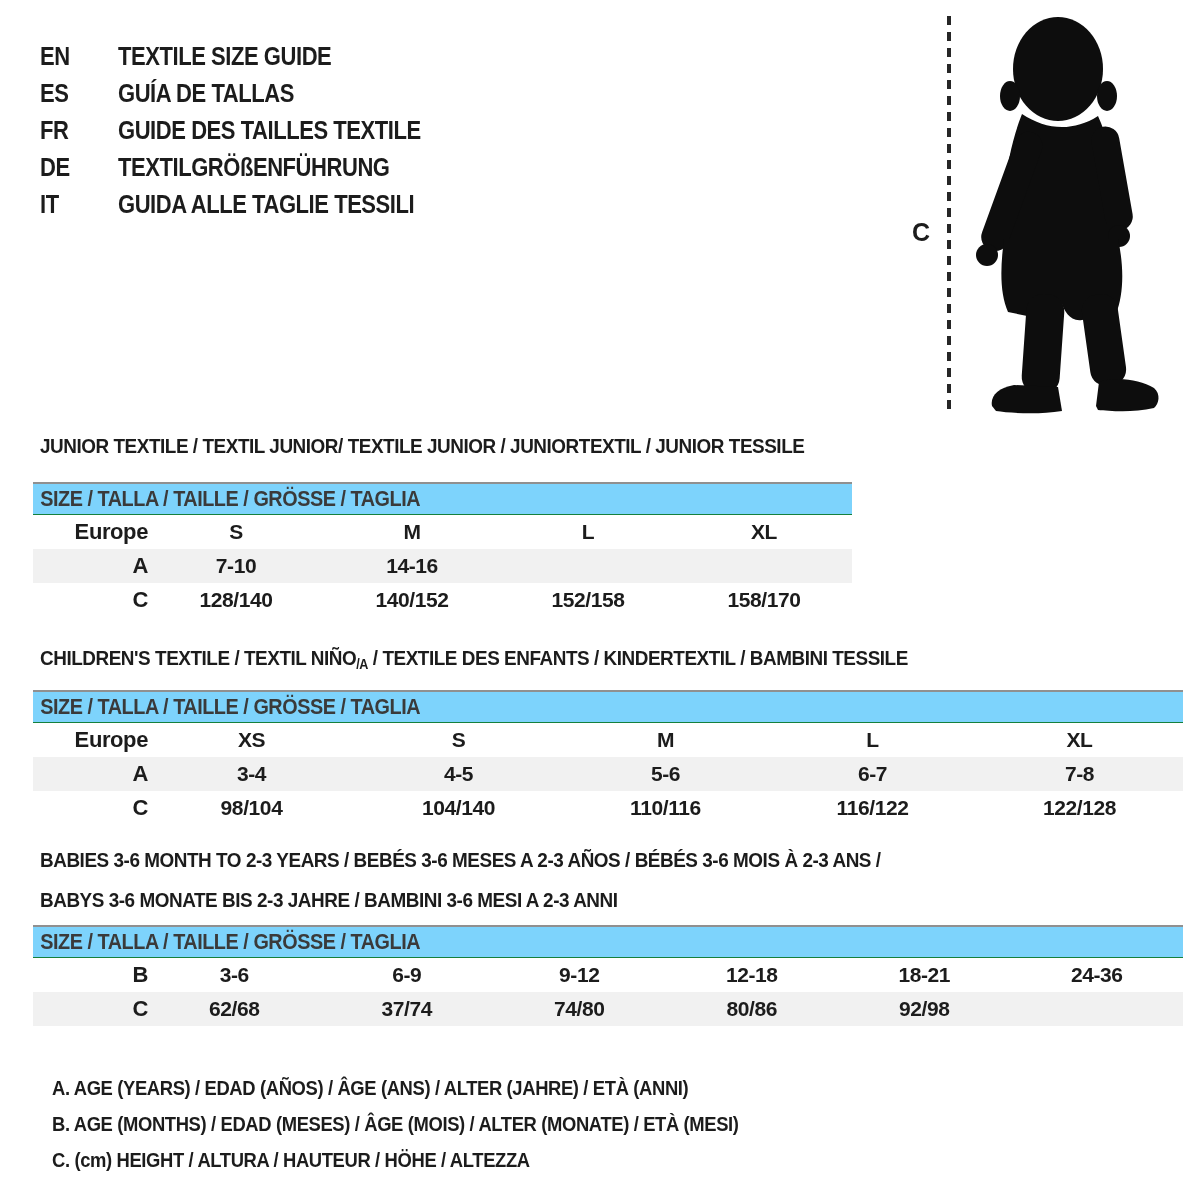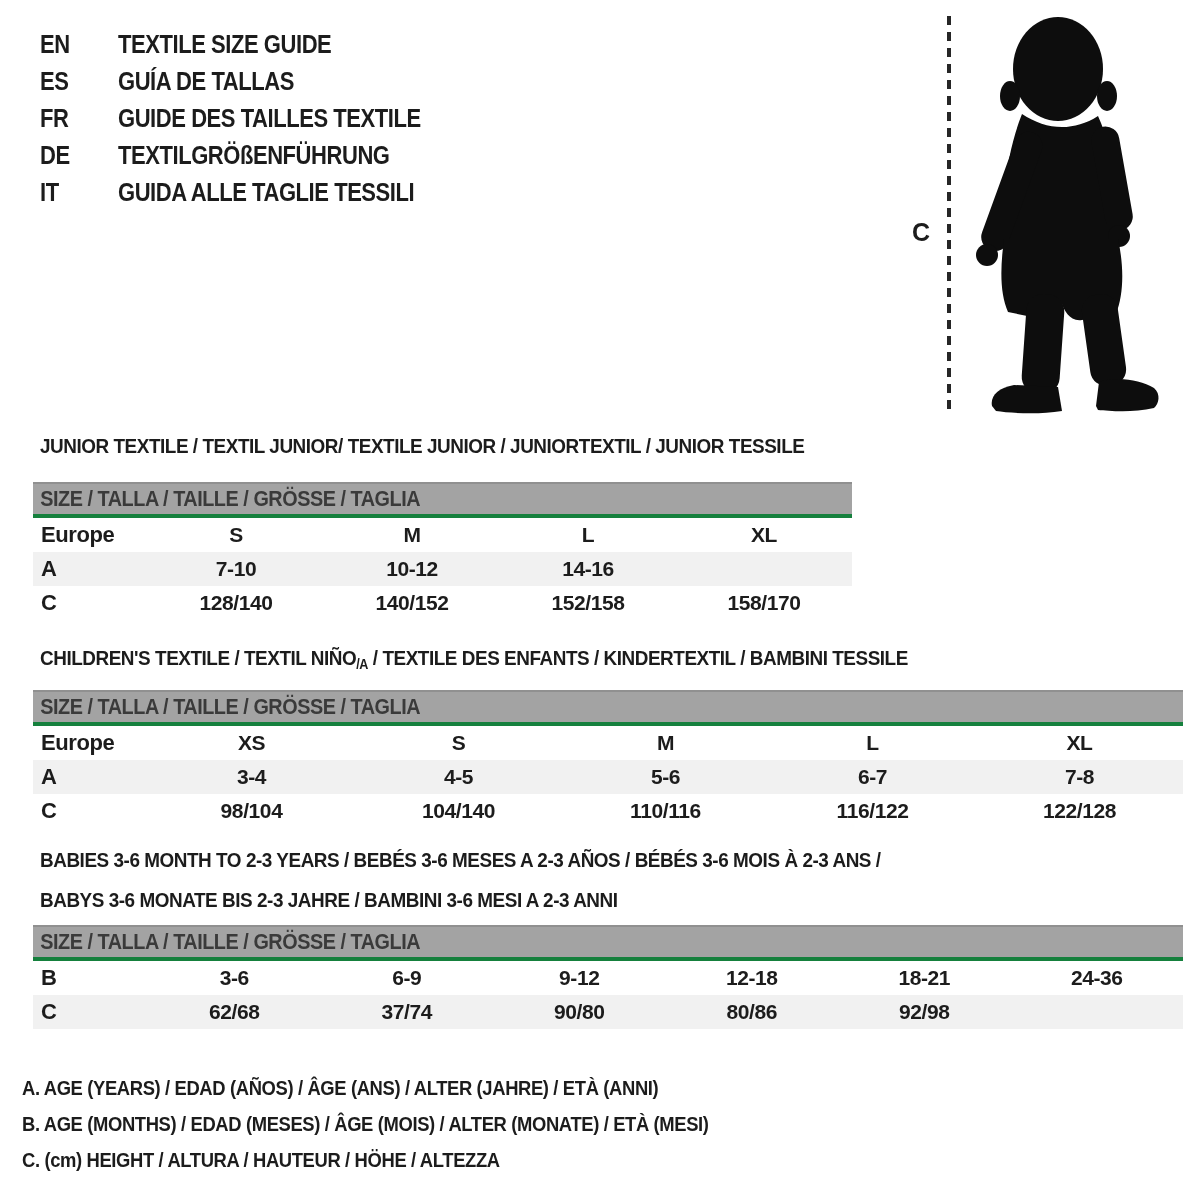--- a/index.html
+++ b/index.html
@@ -1,21 +1,21 @@
 <!DOCTYPE html>
 <html><head>
 <meta charset="utf-8">
 <style>
   html,body{margin:0;padding:0;background:#ffffff;}
   .page{
     position:relative;width:1200px;height:1200px;background:#ffffff;overflow:hidden;
     font-family:"Liberation Sans",sans-serif;font-weight:bold;color:#1c1c1c;
   }
   
-  .lang-block{position:absolute;left:40px;top:26px;}
+  .lang-block{position:absolute;left:40px;top:38px;}
   .lang-row{display:grid;grid-template-columns:78px auto;height:37px;line-height:37px;}
   .lang-code,.lang-title{
     display:inline-block;font-size:25px;letter-spacing:-0.5px;white-space:nowrap;
     transform:scaleX(0.88);transform-origin:0 50%;
   }
   
   .measure-line{
     position:absolute;left:947px;top:16px;width:4px;height:398px;
     background:repeating-linear-gradient(to bottom,#262626 0 9px,transparent 9px 16px);
   }
@@ -23,36 +23,36 @@
   .silhouette{position:absolute;left:958px;top:14px;}
   
   .section-title{
     position:absolute;left:40px;font-size:21px;letter-spacing:-0.5px;white-space:nowrap;
     transform:scaleX(0.9);transform-origin:0 50%;
   }
   .sub-a{font-size:14px;position:relative;top:4px;}
   
   .table{position:absolute;left:33px;}
   .bar{
-    height:30px;line-height:30px;background:#a3a3a3;
-    border-top:2px solid #909090;border-bottom:4px solid #15803d;
+    height:30px;line-height:30px;background:#7dd3fc;
+    border-top:2px solid #909090;border-bottom:1px solid #15803d;
   }
   .bar-text{
     display:inline-block;padding-left:8px;font-size:22px;color:#3a3a3a;
     letter-spacing:-0.5px;white-space:nowrap;transform:scaleX(0.9);transform-origin:0 50%;
   }
   .trow{display:grid;height:34px;line-height:34px;}
   .t4{grid-template-columns:115px repeat(4,1fr);}
   .t5{grid-template-columns:115px repeat(5,1fr);}
   .t6{grid-template-columns:115px repeat(6,1fr);}
   .alt{background:#f1f1f1;}
-  .tlabel{padding-left:8px;font-size:22px;letter-spacing:-0.4px;text-align:left;}
+  .tlabel{padding-left:8px;font-size:22px;letter-spacing:-0.4px;text-align:right;}
   .tcell{font-size:21px;letter-spacing:-0.4px;text-align:center;}
   
-  .legend{position:absolute;left:22px;top:1070px;}
+  .legend{position:absolute;left:52px;top:1070px;}
   .legend-line{
     height:36px;line-height:36px;font-size:20px;letter-spacing:-0.4px;white-space:nowrap;
     transform:scaleX(0.92);transform-origin:0 50%;
   }
 </style>
 </head>
 <body>
 
 <div class="page">
 
@@ -107,21 +107,20 @@
     <div class="trow t4">
       <span class="tlabel">Europe</span>
       <span class="tcell">S</span>
       <span class="tcell">M</span>
       <span class="tcell">L</span>
       <span class="tcell">XL</span>
     </div>
     <div class="trow t4 alt">
       <span class="tlabel">A</span>
       <span class="tcell">7-10</span>
-      <span class="tcell">10-12</span>
       <span class="tcell">14-16</span>
     </div>
     <div class="trow t4">
       <span class="tlabel">C</span>
       <span class="tcell">128/140</span>
       <span class="tcell">140/152</span>
       <span class="tcell">152/158</span>
       <span class="tcell">158/170</span>
     </div>
   </div>
@@ -171,21 +170,21 @@
       <span class="tcell">6-9</span>
       <span class="tcell">9-12</span>
       <span class="tcell">12-18</span>
       <span class="tcell">18-21</span>
       <span class="tcell">24-36</span>
     </div>
     <div class="trow t6 alt">
       <span class="tlabel">C</span>
       <span class="tcell">62/68</span>
       <span class="tcell">37/74</span>
-      <span class="tcell">90/80</span>
+      <span class="tcell">74/80</span>
       <span class="tcell">80/86</span>
       <span class="tcell">92/98</span>
     </div>
   </div>
 
   <div class="legend">
     <div class="legend-line">A. AGE (YEARS) / EDAD (AÑOS) / ÂGE (ANS) / ALTER (JAHRE) / ETÀ (ANNI)</div>
     <div class="legend-line">B. AGE (MONTHS) / EDAD (MESES) / ÂGE (MOIS) / ALTER (MONATE) / ETÀ (MESI)</div>
     <div class="legend-line">C. (cm) HEIGHT / ALTURA / HAUTEUR / HÖHE / ALTEZZA</div>
   </div>

